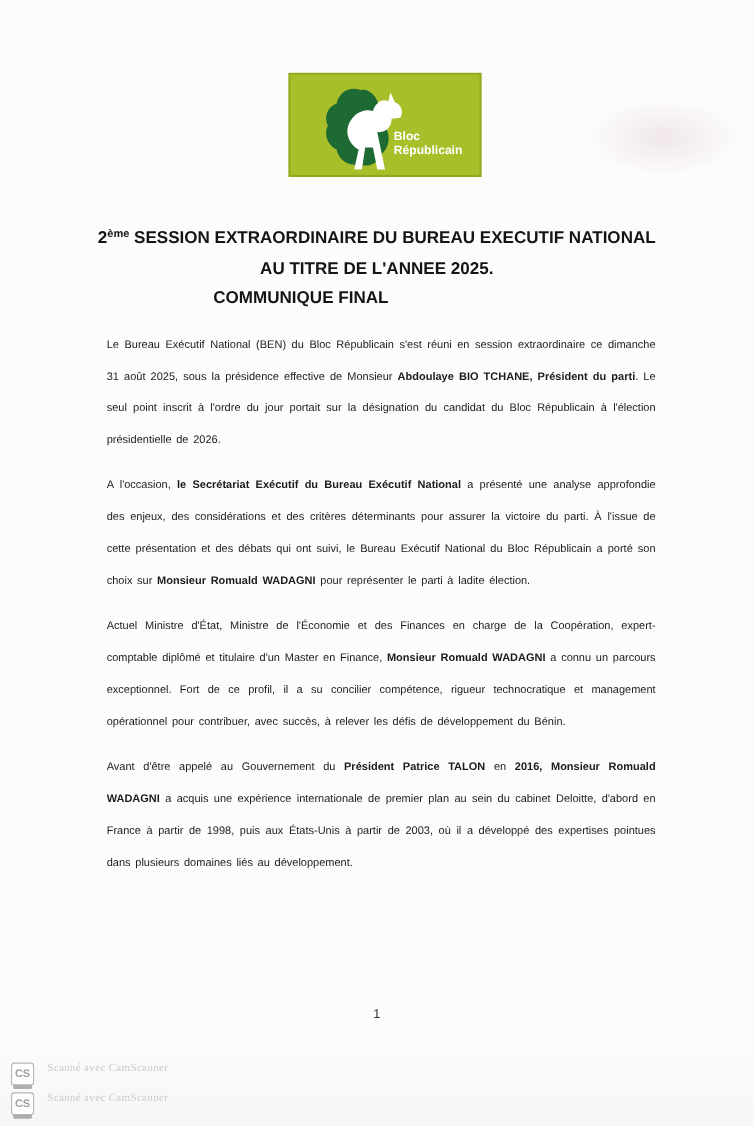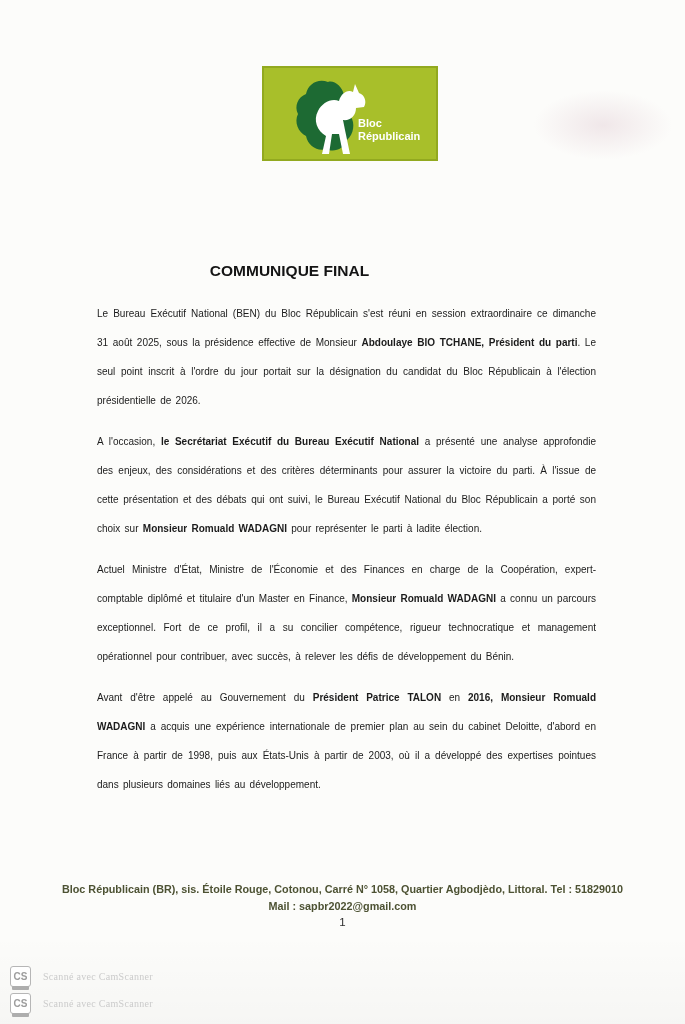--- a/index.html
+++ b/index.html
@@ -23,35 +23,35 @@
   .logo svg{display:block;}
 
   .motto{position:absolute;top:165px;left:0;width:685px;text-align:center;
     font-weight:bold;font-size:17px;color:#121212;letter-spacing:.2px;}
   .motto-underline{position:absolute;top:191px;left:277px;width:112px;height:4px;
     border-radius:2px;}
 
   .title{position:absolute;top:199px;left:82px;width:521px;margin:0;
     text-align:center;font-size:15.5px;font-weight:bold;line-height:28px;color:#141414;}
   .title sup{font-size:10px;}
-  .communique{position:absolute;top:262px;left:16px;width:547px;margin:0;
+  .communique{position:absolute;top:262px;left:0;width:547px;margin:0;
     text-align:center;font-size:15.5px;font-weight:bold;color:#141414;}
 
   .body-text{position:absolute;top:299px;left:97px;width:499px;
     font-size:10px;line-height:29px;text-align:justify;color:#1b1b1b;word-spacing:1.5px;}
   .body-text p{margin:0 0 12px 0;}
   .b{font-weight:bold;}
 
   .footer{position:absolute;top:881px;left:30px;width:625px;text-align:center;
     font-size:10.8px;font-weight:bold;line-height:17px;color:#4d5233;}
   .pagenum{position:absolute;top:916px;left:0;width:685px;text-align:center;
     font-size:11.5px;color:#2e2e2e;}
 
   
-  .wm{position:absolute;left:10px;display:flex;align-items:center;gap:12px;}
+  .wm{position:absolute;left:10px;display:flex;align-items:flex-start;gap:12px;}
   .wm-1{top:966px;}
   .wm-2{top:993px;}
   .cs-badge{width:21px;height:21px;border:1.5px solid #b6b6b6;border-radius:3px;
     background:#fff;position:relative;display:flex;align-items:center;justify-content:center;
     font-size:10px;font-weight:bold;color:#9d9d9d;box-sizing:border-box;}
   .cs-badge::after{content:"";position:absolute;left:1px;right:1px;bottom:-4px;height:4px;
     background:#aeaeae;border-radius:1px;}
   .wm-label{font-size:10px;color:#cbcbcb;letter-spacing:.3px;font-family:Liberation Serif, serif;}
 </style>
 </head>
@@ -72,33 +72,30 @@
                C79,28 85,23 91,26 L93,18 L97,27 C103,29 105,36 102,41
                L94,42 C94,50 88,55 81,54 L83,64 L88,88 L81,88 L77,68
                L70,68 L67,88 Z" fill="#ffffff"></path>
       <text x="96" y="61" fill="#ffffff" font-family="Liberation Sans, sans-serif" font-size="11" font-weight="bold">Bloc</text>
       <text x="96" y="74" fill="#ffffff" font-family="Liberation Sans, sans-serif" font-size="11" font-weight="bold">Républicain</text>
     </svg>
   </div>
 
   <div class="motto-underline"></div>
 
+  <h1 class="title"><span>2</span><sup>ème</sup><span> SESSION EXTRAORDINAIRE DU BUREAU EXECUTIF NATIONAL AU TITRE DE L'ANNEE 2025.</span></h1>
   <h2 class="communique">COMMUNIQUE FINAL</h2>
 
   <div class="body-text">
     <p><span>Le Bureau Exécutif National (BEN) du Bloc Républicain s'est réuni en session extraordinaire ce dimanche 31 août 2025, sous la présidence effective de Monsieur </span><span class="b">Abdoulaye BIO TCHANE, Président du parti</span><span>. Le seul point inscrit à l'ordre du jour portait sur la désignation du candidat du Bloc Républicain à l'élection présidentielle de 2026.</span></p>
     <p><span>A l'occasion, </span><span class="b">le Secrétariat Exécutif du Bureau Exécutif National</span><span> a présenté une analyse approfondie des enjeux, des considérations et des critères déterminants pour assurer la victoire du parti. À l'issue de cette présentation et des débats qui ont suivi, le Bureau Exécutif National du Bloc Républicain a porté son choix sur </span><span class="b">Monsieur Romuald WADAGNI</span><span> pour représenter le parti à ladite élection.</span></p>
     <p><span>Actuel Ministre d'État, Ministre de l'Économie et des Finances en charge de la Coopération, expert-comptable diplômé et titulaire d'un Master en Finance, </span><span class="b">Monsieur Romuald WADAGNI</span><span> a connu un parcours exceptionnel. Fort de ce profil, il a su concilier compétence, rigueur technocratique et management opérationnel pour contribuer, avec succès, à relever les défis de développement du Bénin.</span></p>
     <p><span>Avant d'être appelé au Gouvernement du </span><span class="b">Président Patrice TALON</span><span> en </span><span class="b">2016, Monsieur Romuald WADAGNI</span><span> a acquis une expérience internationale de premier plan au sein du cabinet Deloitte, d'abord en France à partir de 1998, puis aux États-Unis à partir de 2003, où il a développé des expertises pointues dans plusieurs domaines liés au développement.</span></p>
   </div>
 
-  <div class="footer">
-    <div>Bloc Républicain (BR), sis. Étoile Rouge, Cotonou, Carré N° 1058, Quartier Agbodjèdo, Littoral. Tel : 51829010</div>
-    <div>Mail : sapbr2022@gmail.com</div>
-  </div>
   <div class="pagenum">1</div>
 
   <div class="wm wm-1">
     <span class="cs-badge">CS</span>
     <span class="wm-label">Scanné avec CamScanner</span>
   </div>
   <div class="wm wm-2">
     <span class="cs-badge">CS</span>
     <span class="wm-label">Scanné avec CamScanner</span>
   </div>

